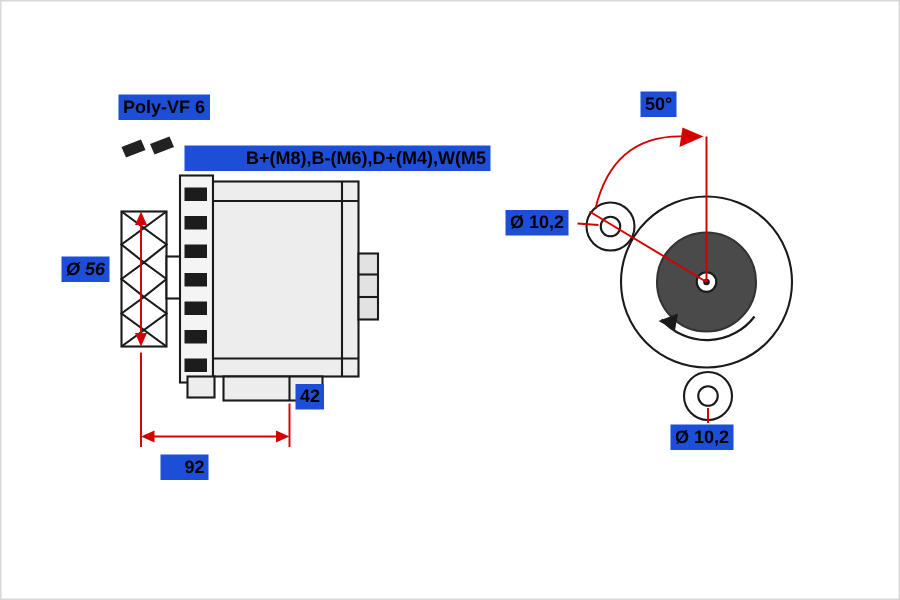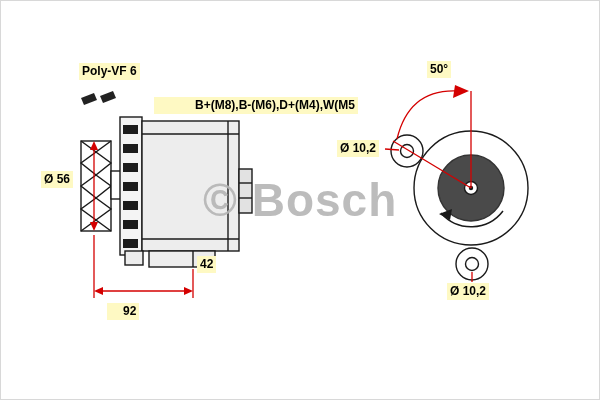--- a/index.html
+++ b/index.html
@@ -1,18 +1,18 @@
 <!DOCTYPE html>
 <html><head>
 <meta charset="utf-8">
 <style>
   html,body{margin:0;padding:0;background:#fff;font-family:"Liberation Sans",sans-serif;}
   #stage{position:relative;width:600px;height:400px;background:#ffffff;border:1px solid #d8d8d8;box-sizing:border-box;overflow:hidden;}
   #drawing{position:absolute;left:0;top:0;}
-  .lbl{position:absolute;background:#fef9c3;color:#000;font-weight:bold;font-size:12px;line-height:15px;padding:1px 3px;white-space:nowrap;}
+  .lbl{position:absolute;background:#1d4ed8;color:#000;font-weight:bold;font-size:12px;line-height:15px;padding:1px 3px;white-space:nowrap;}
   .watermark{position:absolute;left:202px;top:172px;font-size:46px;font-weight:bold;color:#b5b5b5;letter-spacing:1px;opacity:0.9;}
 </style>
 </head>
 <body>
 
 <div id="stage">
 
   <svg id="drawing" width="600" height="400" viewBox="0 0 600 400">
 
     <g stroke="#1a1a1a" stroke-width="1.4" fill="none">
@@ -106,29 +106,28 @@
       </g>
 
       <line x1="384" y1="148" x2="398" y2="149"></line>
 
       <line x1="471" y1="271" x2="471" y2="281"></line>
     </g>
   </svg>
 
   <div class="lbl" style="left:78px;top:62px;">Poly-VF 6</div>
 
-  <div class="lbl" style="left:153px;top:96px;padding-left:41px;">B+(M8),B-(M6),D+(M4),W(M5</div>
+  <div class="lbl" style="left:122px;top:96px;padding-left:41px;">B+(M8),B-(M6),D+(M4),W(M5</div>
 
-  <div class="lbl" style="left:40px;top:170px;">Ø 56</div>
+  <div class="lbl" style="left:40px;top:170px;font-style:italic;">Ø 56</div>
 
   <div class="lbl" style="left:196px;top:255px;">42</div>
 
   <div class="lbl" style="left:106px;top:302px;padding-left:16px;">92</div>
 
   <div class="lbl" style="left:426px;top:60px;">50°</div>
 
   <div class="lbl" style="left:336px;top:139px;">Ø 10,2</div>
 
   <div class="lbl" style="left:446px;top:282px;">Ø 10,2</div>
 
-  <div class="watermark">© Bosch</div>
 
 </div>
 
 </body></html>

